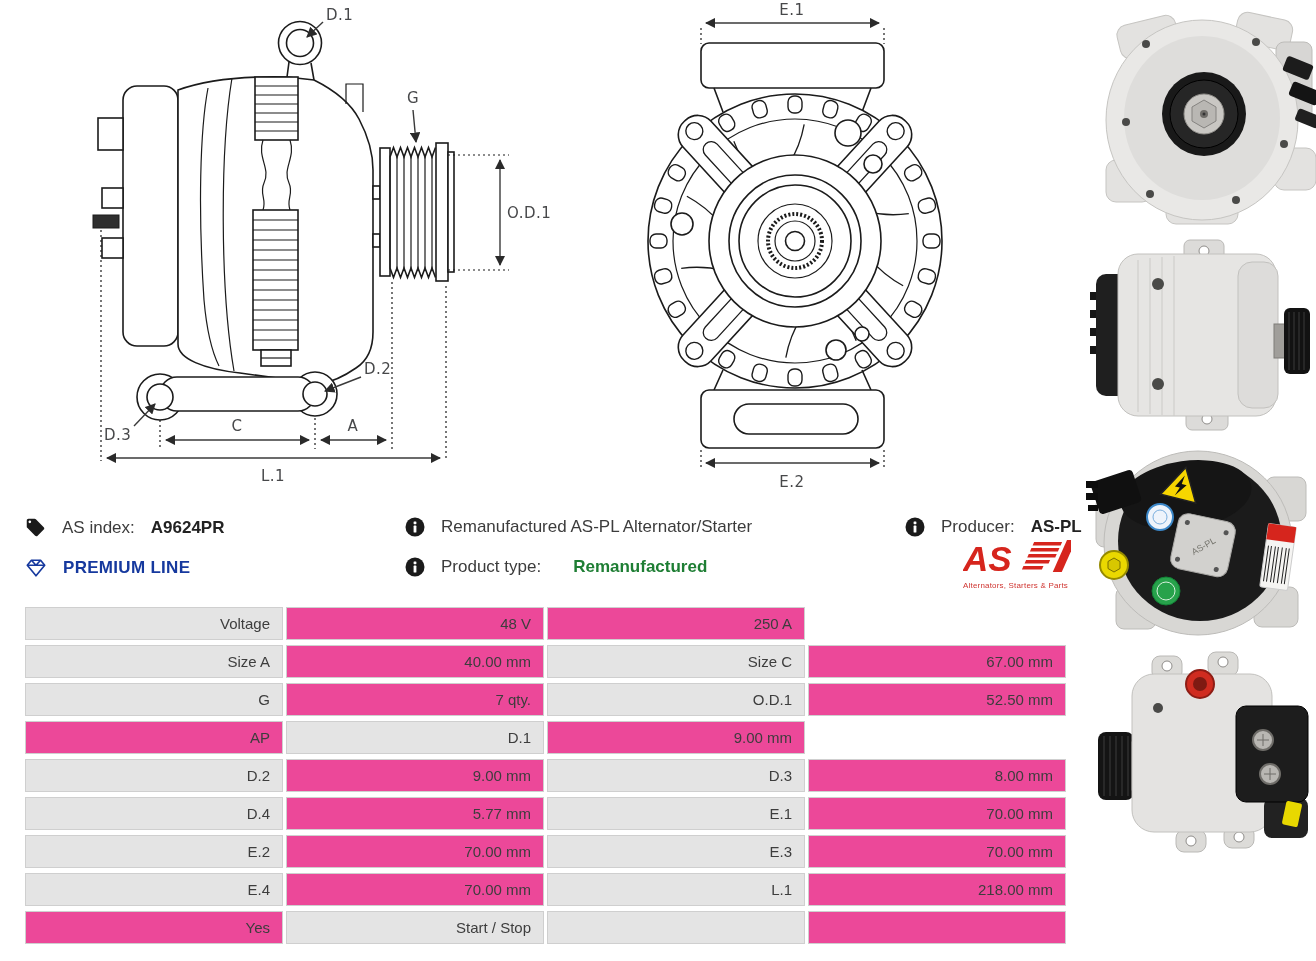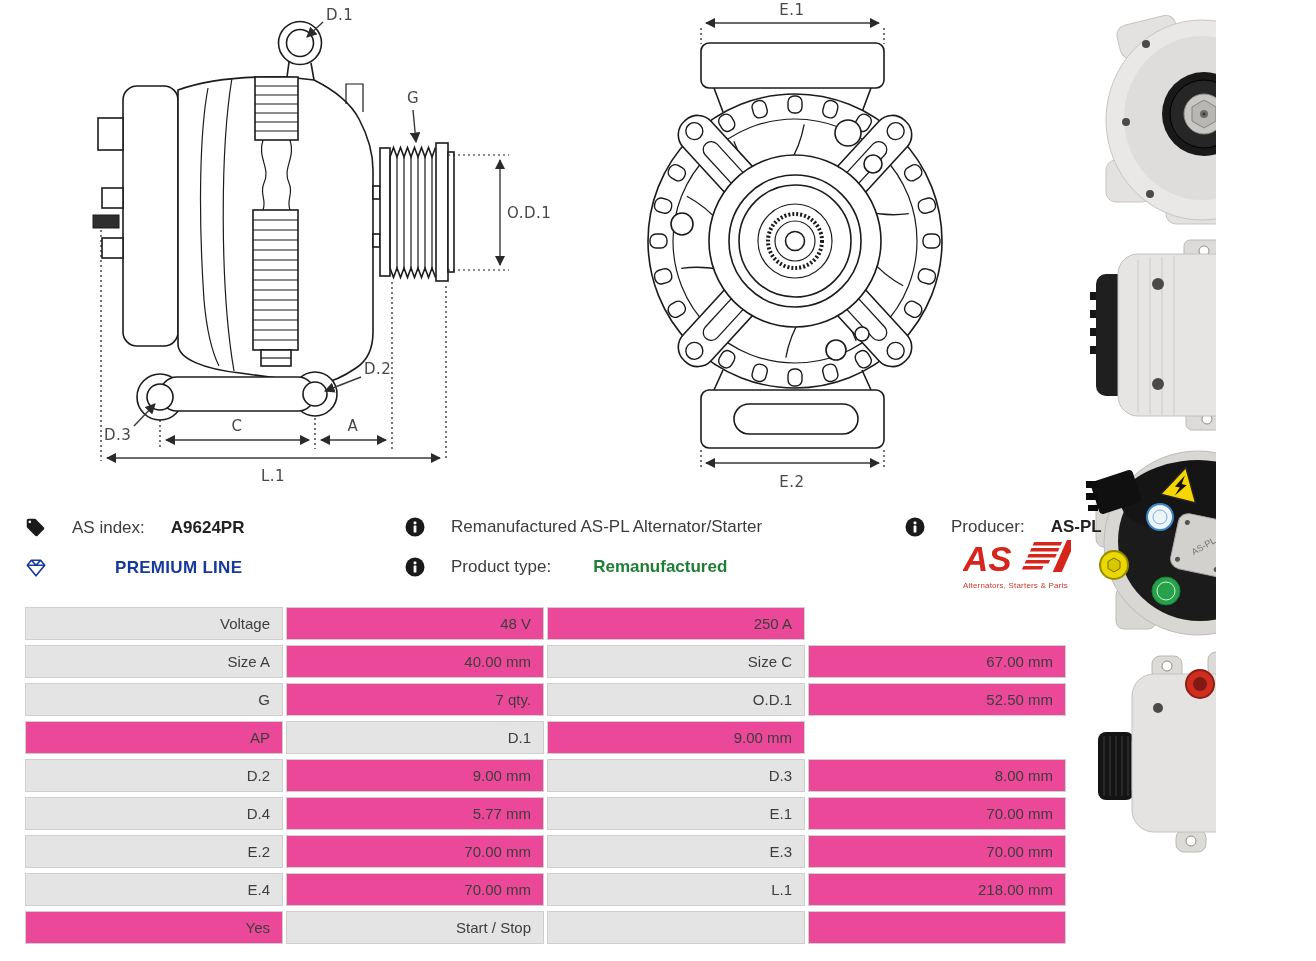--- a/index.html
+++ b/index.html
@@ -1,25 +1,25 @@
 <!DOCTYPE html>
 <html><head>
 <meta charset="utf-8">
 <style>
   html,body{margin:0;padding:0;background:#fff;}
   body{font-family:"Liberation Sans",sans-serif;}
-  .page{position:relative;width:1216px;height:961px;background:#fff;overflow:hidden;}
+  .page{position:relative;width:1316px;height:961px;background:#fff;overflow:hidden;}
   svg{display:block;}
   .abs{position:absolute;}
 
   
-  .info-item{position:absolute;display:flex;align-items:center;gap:26px;
+  .info-item{position:absolute;display:flex;align-items:center;gap:16px;
              font-size:17px;color:#3c3c3c;white-space:nowrap;}
   .info-item .b{font-weight:bold;color:#222;}
-  .premium-text{color:#16399e;font-weight:bold;letter-spacing:.3px;margin-left:42px;}
+  .premium-text{color:#16399e;font-weight:bold;letter-spacing:.3px;}
   .green-text{color:#1e7e34;font-weight:bold;margin-left:16px;}
 
   
   .spec-table{position:absolute;left:14px;top:607px;width:1052px;}
   .spec-row{display:grid;grid-template-columns:repeat(4,1fr);column-gap:3px;margin-bottom:5px;margin-left:11px;}
   .cell{box-sizing:border-box;height:33px;line-height:31px;border:1px solid #cfcfcf;
         text-align:right;padding-right:12px;font-size:15px;color:#3d3d3d;overflow:hidden;}
   .cell.label{background:#e4e4e4;}
   .cell.value{background:#ec4899;}
 

